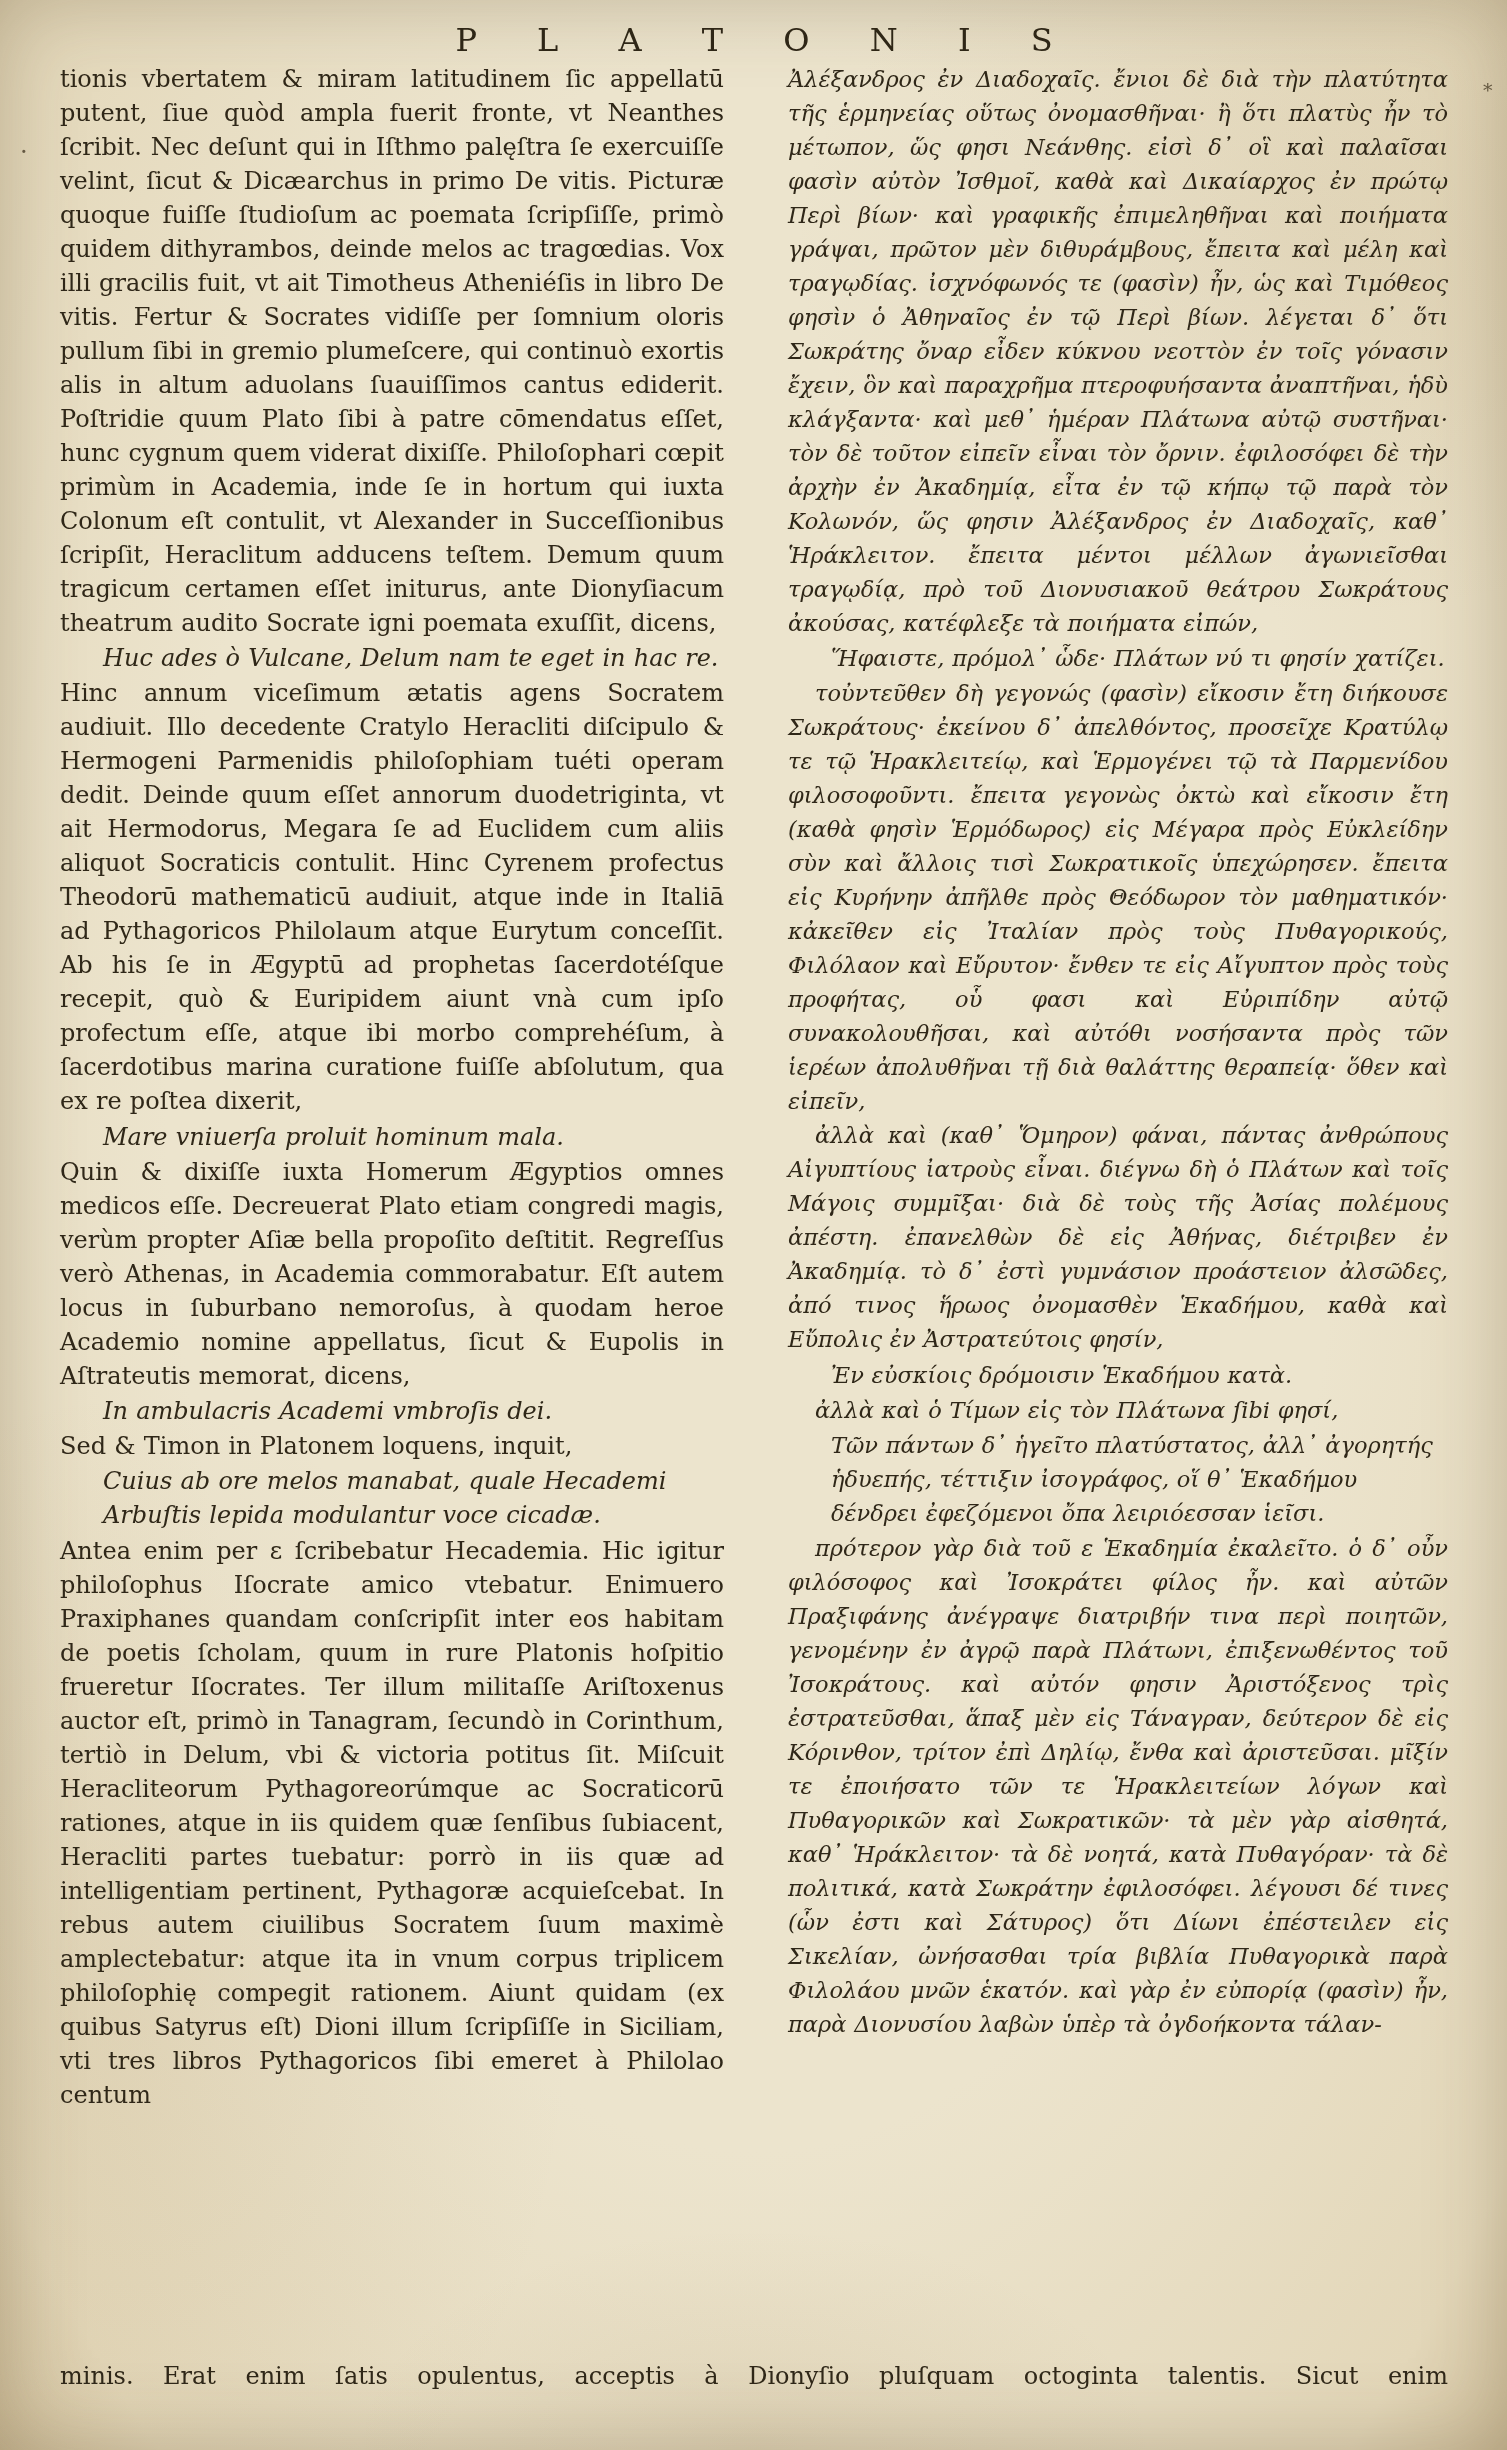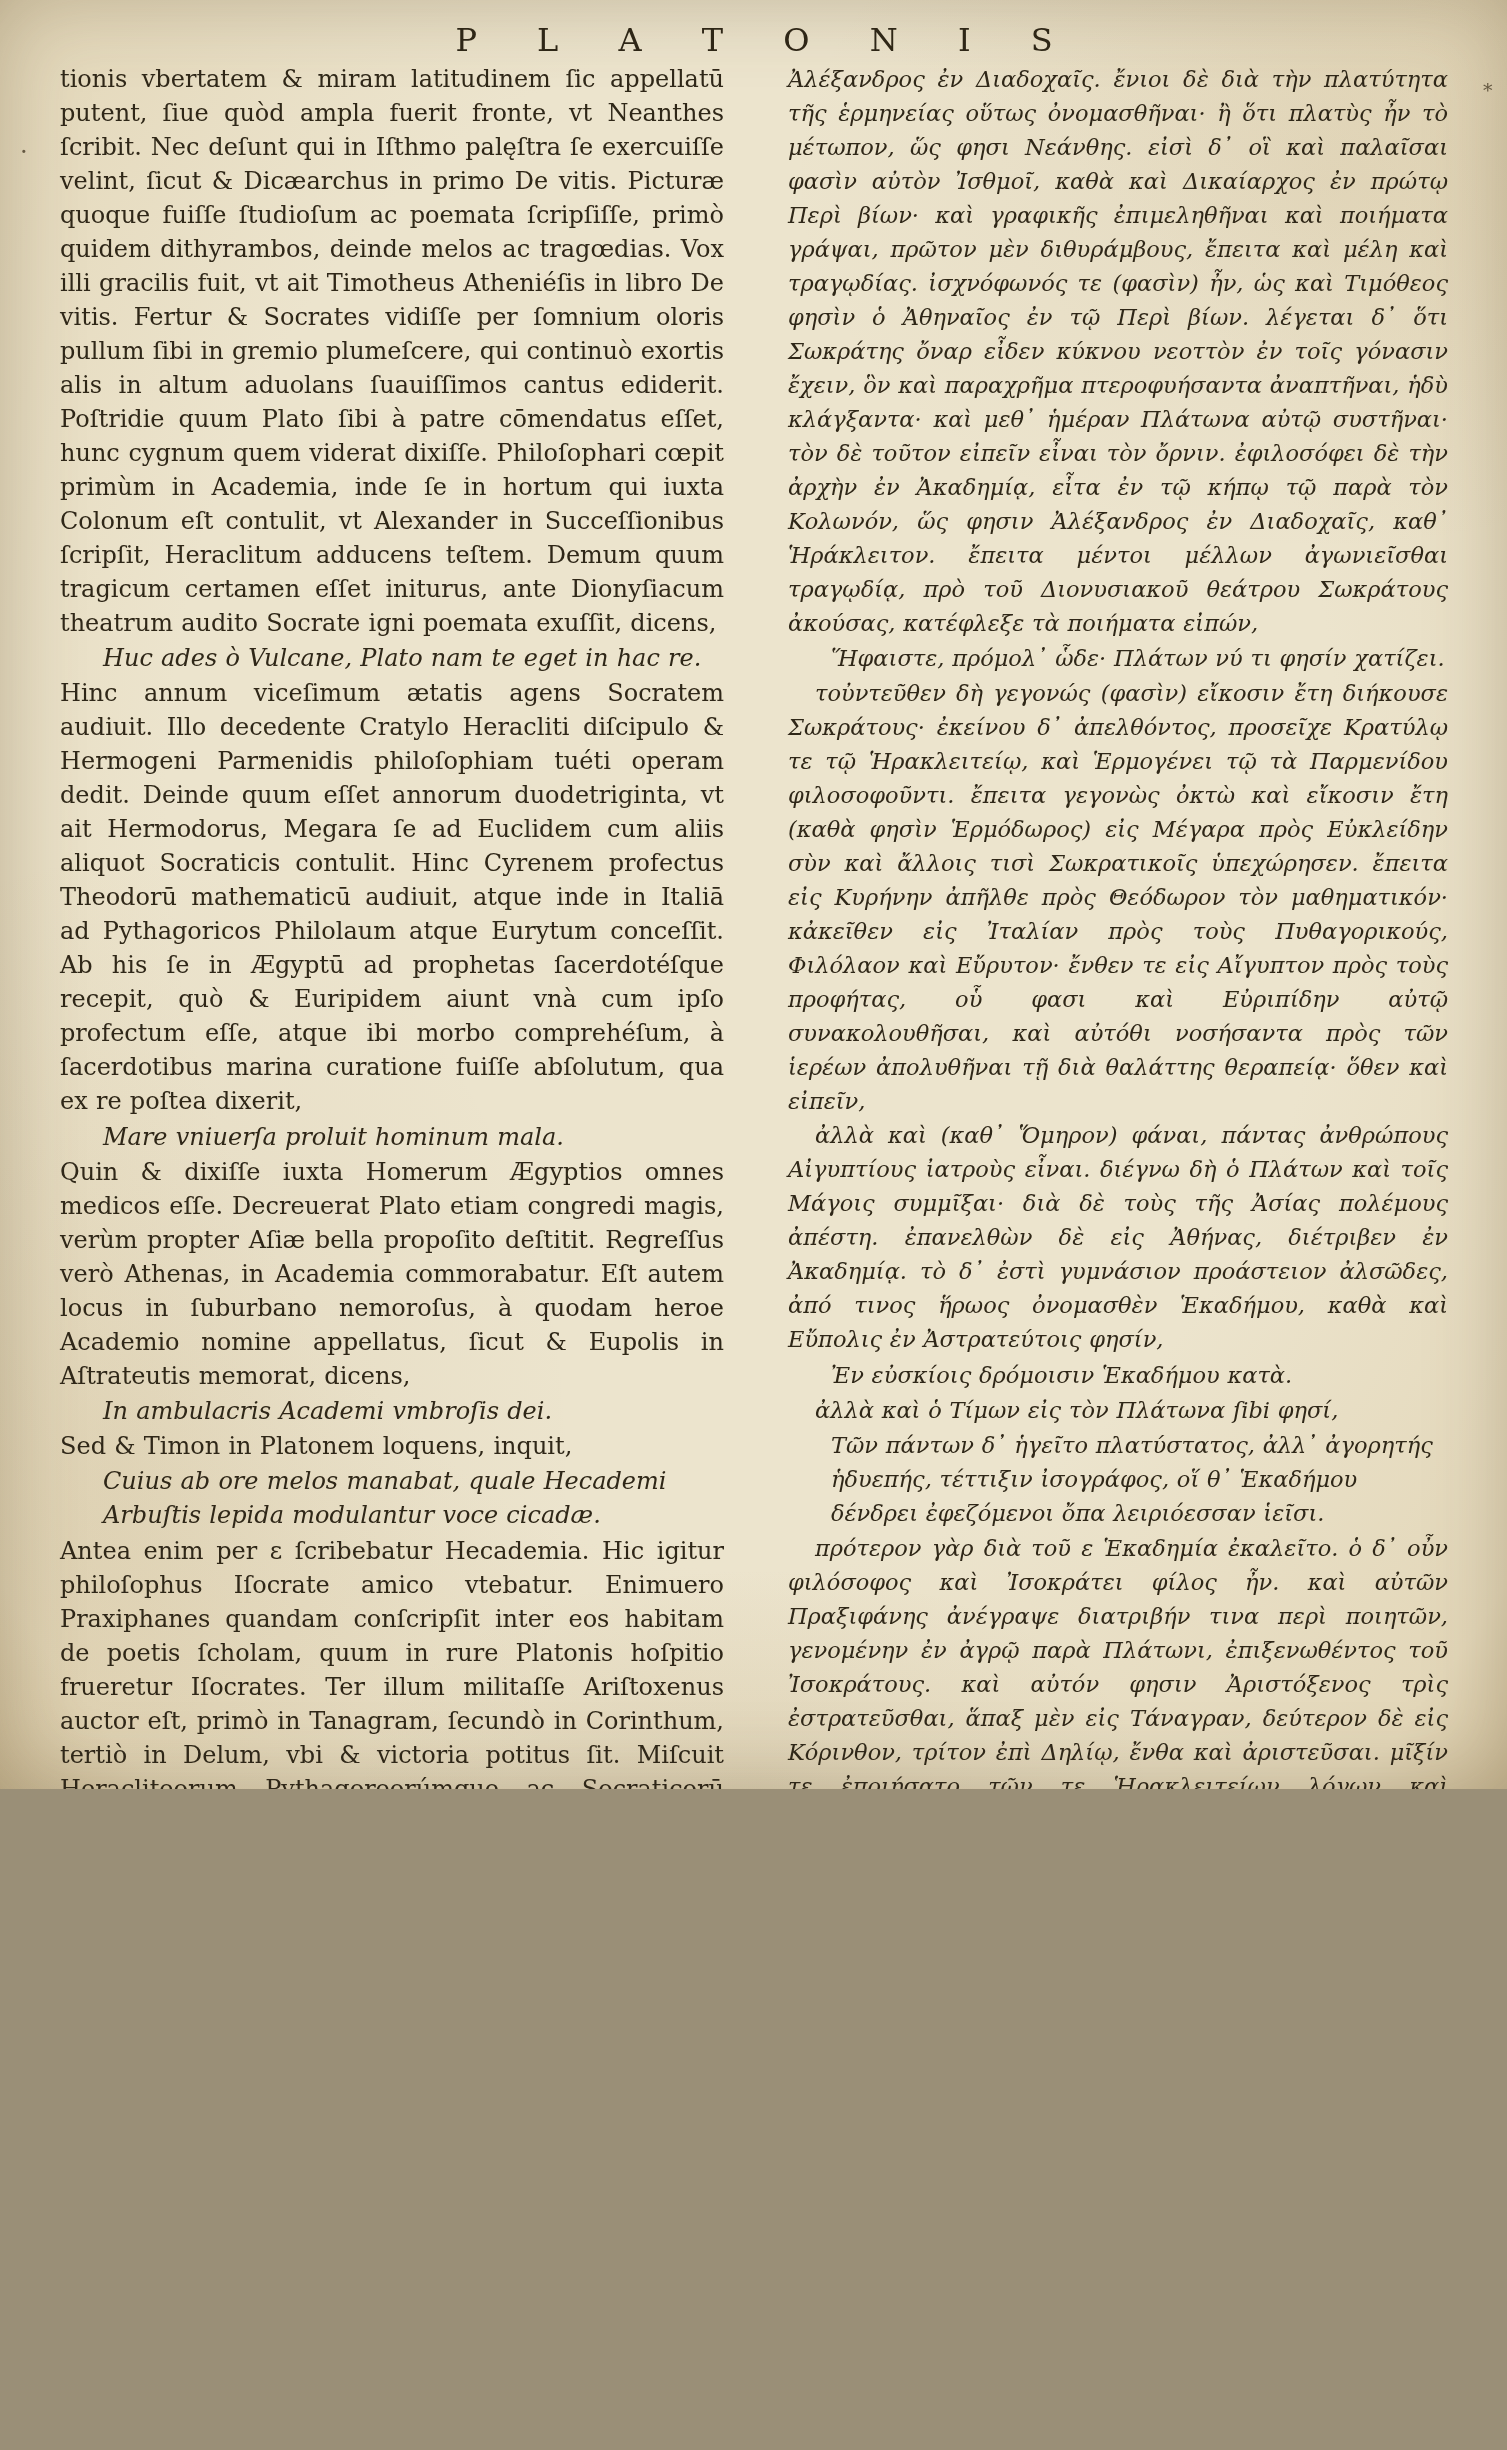--- a/index.html
+++ b/index.html
@@ -3,21 +3,21 @@
 <meta charset="utf-8">
 <style>
   html, body {
     margin: 0;
     padding: 0;
     background: #9a8f77;
   }
   .page {
     position: relative;
     width: 1508px;
-    height: 1789px;
+    height: 2450px;
     margin: 0 auto;
     overflow: hidden;
     color: #2f2718;
     font-family: "DejaVu Serif", "Liberation Serif", serif;
     background:
       radial-gradient(769px 533px at 88% 10%, rgba(158,128,78,0.10), transparent 70%),
       radial-gradient(651px 888px at 8% 82%, rgba(150,120,70,0.09), transparent 70%),
       radial-gradient(533px 296px at 50% 100%, rgba(140,110,60,0.10), transparent 75%),
       radial-gradient(ellipse at 50% 45%, #ece4cd 55%, #e3d7b9 90%, #d2c29f 100%);
     box-shadow: inset 0 0 83px rgba(92,72,40,0.30);
@@ -89,21 +89,21 @@
 
   <div class="running-header">P L A T O N I S</div>
 
   <span class="margin-mark mark-right-top">*</span>
 
   <span class="margin-mark mark-left-mid">.</span>
 
   <div class="col col-latin">
       <p class="prose">tionis vbertatem &amp; miram latitudinem ſic appellatū putent, ſiue quòd ampla fuerit fronte, vt Neanthes ſcribit. Nec deſunt qui in Iſthmo palęſtra ſe exercuiſſe velint, ſicut &amp; Dicæarchus in primo De vitis. Picturæ quoque fuiſſe ſtudioſum ac poemata ſcripſiſſe, primò quidem dithyrambos, deinde melos ac tragœdias. Vox illi gracilis fuit, vt ait Timotheus Atheniéſis in libro De vitis. Fertur &amp; Socrates vidiſſe per ſomnium oloris pullum ſibi in gremio plumeſcere, qui continuò exortis alis in altum aduolans ſuauiſſimos cantus ediderit. Poſtridie quum Plato ſibi à patre cōmendatus eſſet, hunc cygnum quem viderat dixiſſe. Philoſophari cœpit primùm in Academia, inde ſe in hortum qui iuxta Colonum eſt contulit, vt Alexander in Succeſſionibus ſcripſit, Heraclitum adducens teſtem. Demum quum tragicum certamen eſſet initurus, ante Dionyſiacum theatrum audito Socrate igni poemata exuſſit, dicens,</p>
       <div class="verse">
-        <div class="verse-line">Huc ades ò Vulcane, Plato nam te eget in hac re.</div>
+        <div class="verse-line">Huc ades ò Vulcane, Delum nam te eget in hac re.</div>
       </div>
       <p class="prose">Hinc annum viceſimum ætatis agens Socratem audiuit. Illo decedente Cratylo Heracliti diſcipulo &amp; Hermogeni Parmenidis philoſophiam tuéti operam dedit. Deinde quum eſſet annorum duodetriginta, vt ait Hermodorus, Megara ſe ad Euclidem cum aliis aliquot Socraticis contulit. Hinc Cyrenem profectus Theodorū mathematicū audiuit, atque inde in Italiā ad Pythagoricos Philolaum atque Eurytum conceſſit. Ab his ſe in Ægyptū ad prophetas ſacerdotéſque recepit, quò &amp; Euripidem aiunt vnà cum ipſo profectum eſſe, atque ibi morbo comprehéſum, à ſacerdotibus marina curatione fuiſſe abſolutum, qua ex re poſtea dixerit,</p>
       <div class="verse">
         <div class="verse-line">Mare vniuerſa proluit hominum mala.</div>
       </div>
       <p class="prose">Quin &amp; dixiſſe iuxta Homerum Ægyptios omnes medicos eſſe. Decreuerat Plato etiam congredi magis, verùm propter Aſiæ bella propoſito deſtitit. Regreſſus verò Athenas, in Academia commorabatur. Eſt autem locus in ſuburbano nemoroſus, à quodam heroe Academio nomine appellatus, ſicut &amp; Eupolis in Aſtrateutis memorat, dicens,</p>
       <div class="verse">
         <div class="verse-line">In ambulacris Academi vmbroſis dei.</div>
       </div>
       <p class="prose">Sed &amp; Timon in Platonem loquens, inquit,</p>

